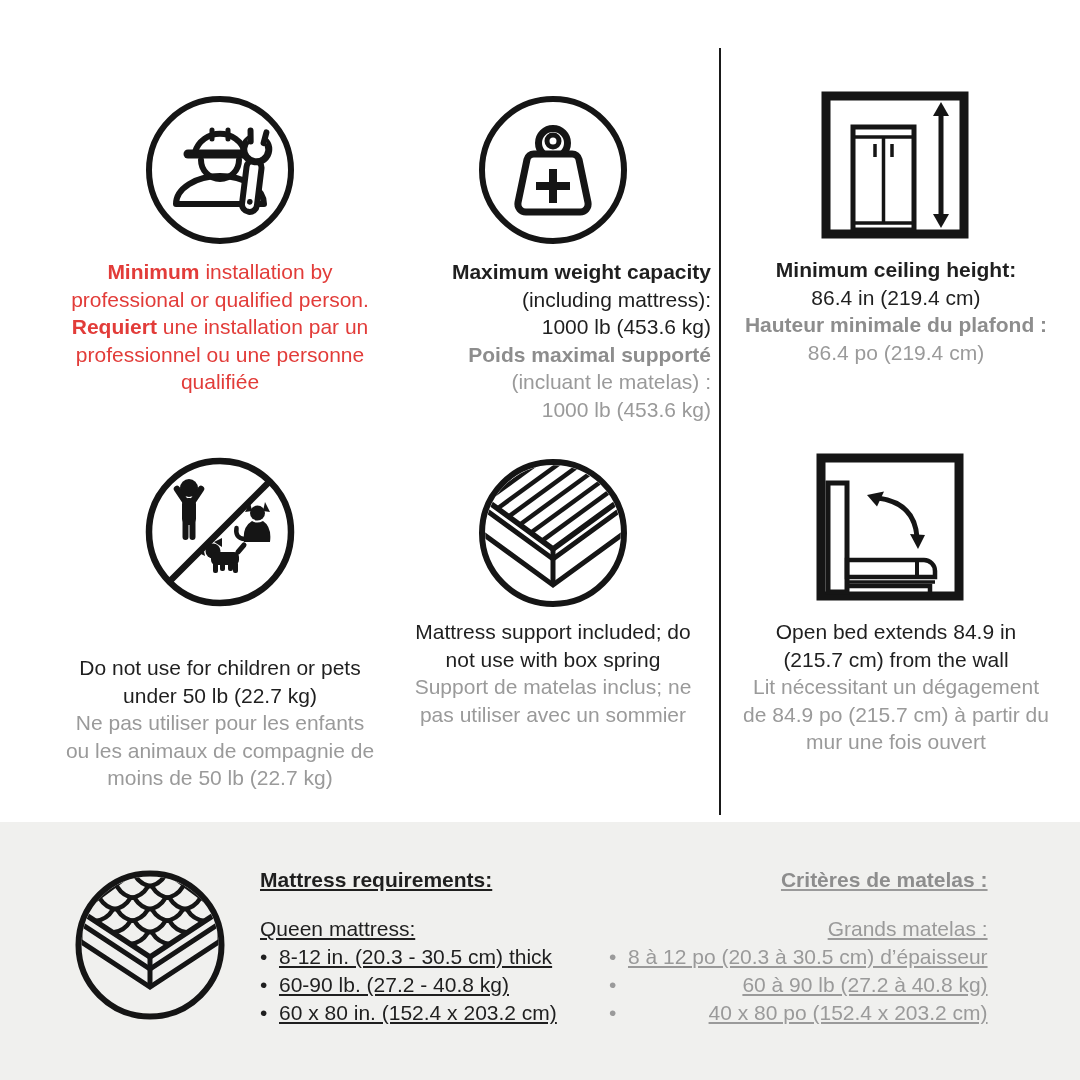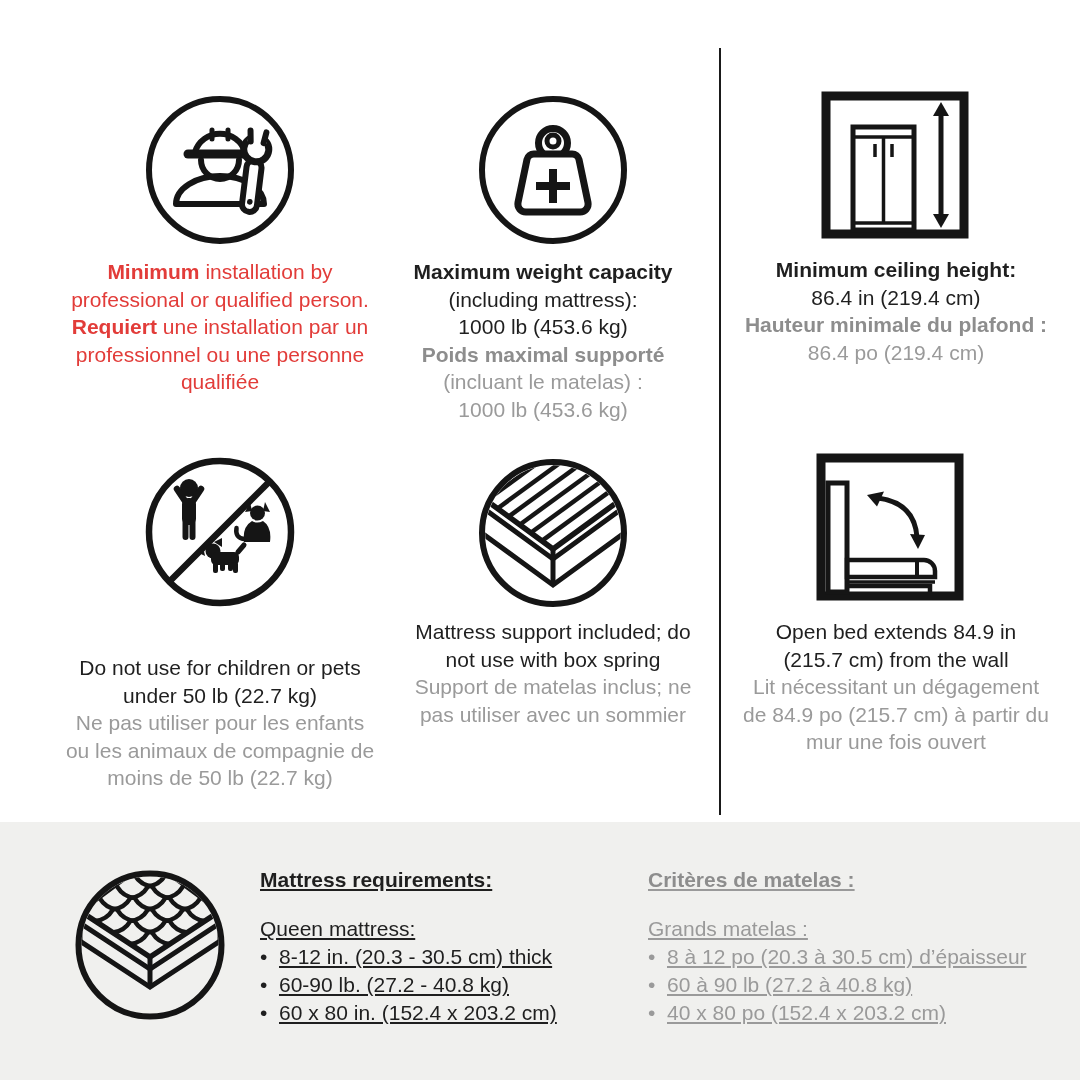--- a/index.html
+++ b/index.html
@@ -87,21 +87,21 @@
 </div>
 
 <div class="cell-text red" style="left:30px;top:258px;width:380px;">
   <div class="line"><span class="b">Minimum</span><span> installation by</span></div>
   <div class="line">professional or qualified person.</div>
   <div class="line"><span class="b">Requiert</span><span> une installation par un</span></div>
   <div class="line">professionnel ou une personne</div>
   <div class="line">qualifiée</div>
 </div>
 
-<div class="cell-text" style="left:383px;top:258px;width:320px;">
+<div class="cell-text" style="left:391px;top:258px;width:320px;text-align:right;">
   <div class="line b">Maximum weight capacity</div>
   <div class="line">(including mattress):</div>
   <div class="line">1000 lb (453.6 kg)</div>
   <div class="line grayb">Poids maximal supporté</div>
   <div class="line gray">(incluant le matelas) :</div>
   <div class="line gray">1000 lb (453.6 kg)</div>
 </div>
 
 <div class="cell-text" style="left:728px;top:256px;width:336px;">
   <div class="line b">Minimum ceiling height:</div>
@@ -238,21 +238,21 @@
 <div class="mtx-col" style="left:260px;top:866px;">
   <div class="mtx-title">Mattress requirements:</div>
   <div class="mtx-sub">Queen mattress:</div>
   <ul class="mtx-list">
     <li>8-12 in. (20.3 - 30.5 cm) thick</li>
     <li>60-90 lb. (27.2 - 40.8 kg)</li>
     <li>60 x 80 in. (152.4 x 203.2 cm)</li>
   </ul>
 </div>
 
-<div class="mtx-col gray" style="left:648px;top:866px;">
+<div class="mtx-col gray" style="left:609px;top:866px;text-align:right;">
   <div class="mtx-title grayb">Critères de matelas :</div>
   <div class="mtx-sub">Grands matelas :</div>
   <ul class="mtx-list">
     <li>8 à 12 po (20.3 à 30.5 cm) d’épaisseur</li>
     <li>60 à 90 lb (27.2 à 40.8 kg)</li>
     <li>40 x 80 po (152.4 x 203.2 cm)</li>
   </ul>
 </div>
 
 </body></html>

